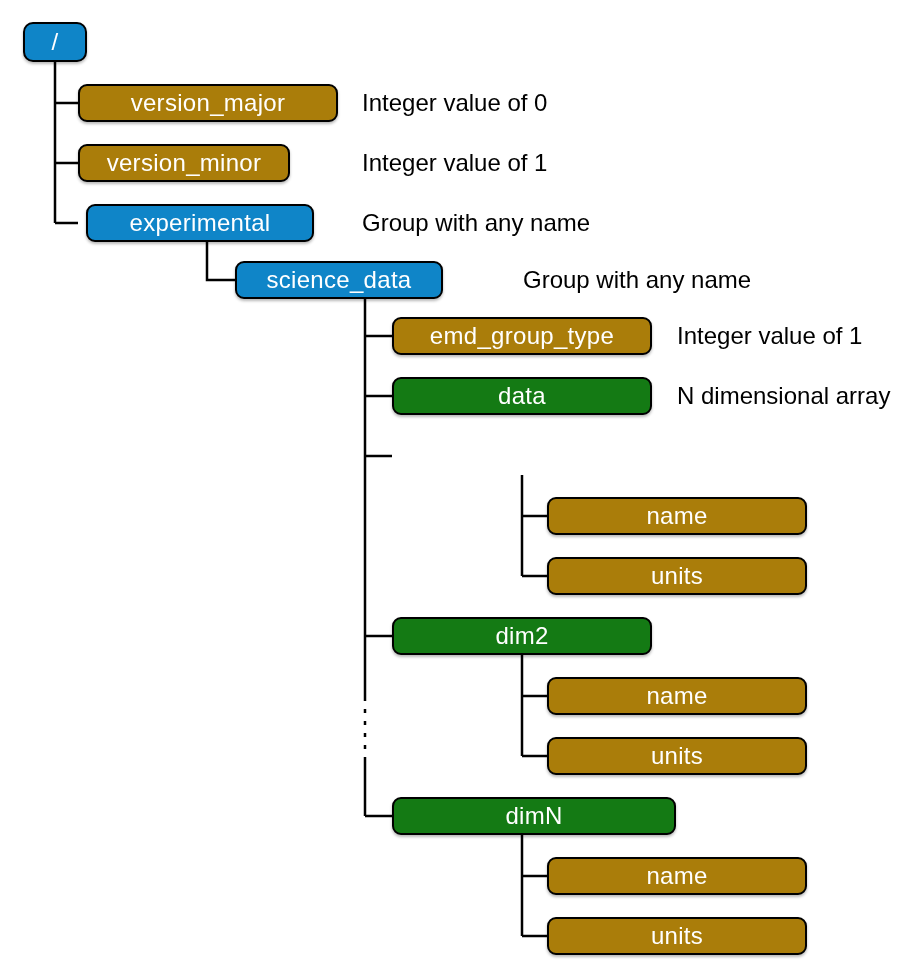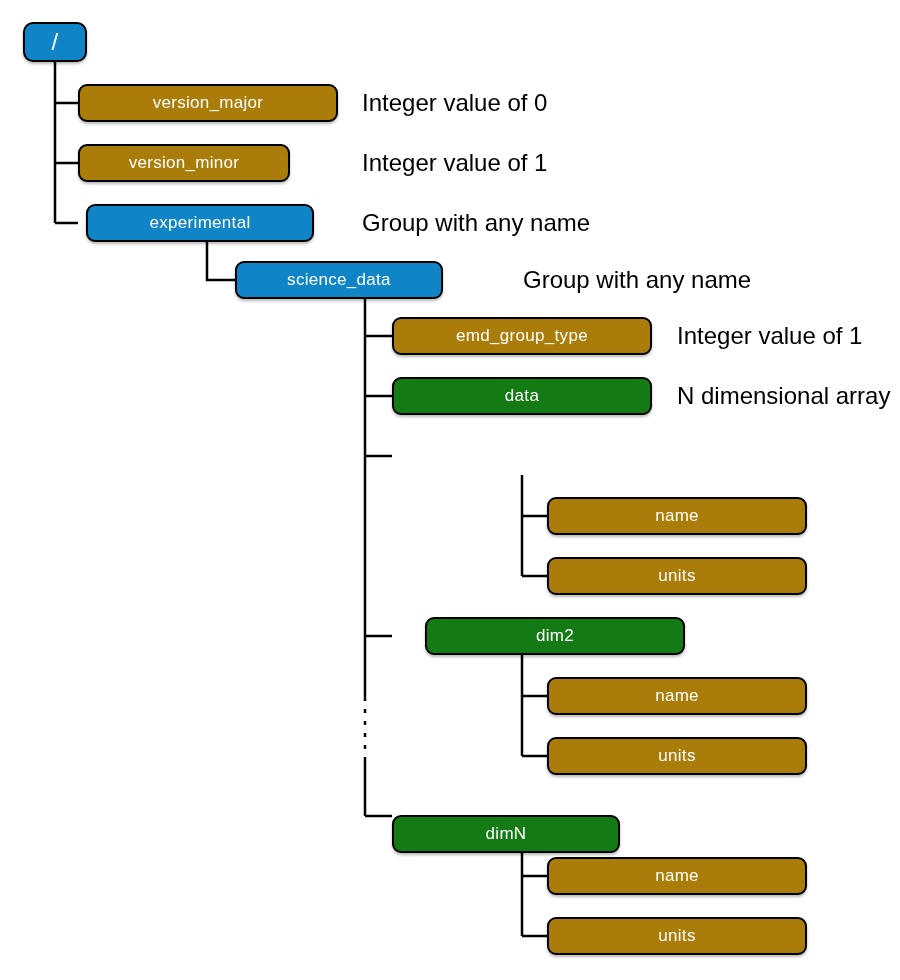--- a/index.html
+++ b/index.html
@@ -31,21 +31,21 @@
   .node {
     position: absolute;
     height: 38px;
     box-sizing: border-box;
     border: 2.5px solid #000;
     border-radius: 9px;
     display: flex;
     align-items: center;
     justify-content: center;
     color: var(--node-text, #fff);
-    font-size: 17px;
+    font-size: 24px;
     font-weight: 500;
     letter-spacing: 0.3px;
     box-shadow: 0 2px 3px rgba(0,0,0,0.28);
     white-space: nowrap;
   }
   .node.blue  { background: var(--group-blue, #0F85C8); }
   .node.gold  { background: var(--attribute-gold, #AA7D0A); }
   .node.green { background: var(--dataset-green, #147A14); }
   .node.root {
     height: 40px;
@@ -95,25 +95,25 @@
   <div class="node blue" style="left:86px; top:204px; width:228px;text-align:center;">experimental</div>
 
   <div class="node blue" style="left:235px; top:261px; width:208px;">science_data</div>
 
   <div class="node gold" style="left:392px; top:317px; width:260px;">emd_group_type</div>
   <div class="node green" style="left:392px; top:377px; width:260px;">data</div>
 
   <div class="node gold" style="left:547px; top:497px; width:260px;">name</div>
   <div class="node gold" style="left:547px; top:557px; width:260px;">units</div>
 
-  <div class="node green" style="left:392px; top:617px; width:260px;margin-left:33px;">dim2</div>
+  <div class="node green" style="left:392px; top:617px; width:260px;">dim2</div>
   <div class="node gold" style="left:547px; top:677px; width:260px;">name</div>
   <div class="node gold" style="left:547px; top:737px; width:260px;">units</div>
 
-  <div class="node green" style="left:392px; top:797px; width:228px;margin-top:18px;">dimN</div>
+  <div class="node green" style="left:392px; top:797px; width:284px;">dimN</div>
   <div class="node gold" style="left:547px; top:857px; width:260px;">name</div>
   <div class="node gold" style="left:547px; top:917px; width:260px;">units</div>
 
   <div class="annotation" style="left:362px; top:84px;">Integer value of 0</div>
   <div class="annotation" style="left:362px; top:144px;">Integer value of 1</div>
   <div class="annotation" style="left:362px; top:204px;">Group with any name</div>
   <div class="annotation" style="left:523px; top:261px;">Group with any name</div>
   <div class="annotation" style="left:677px; top:317px;">Integer value of 1</div>
   <div class="annotation" style="left:677px; top:377px;">N dimensional array</div>
 

